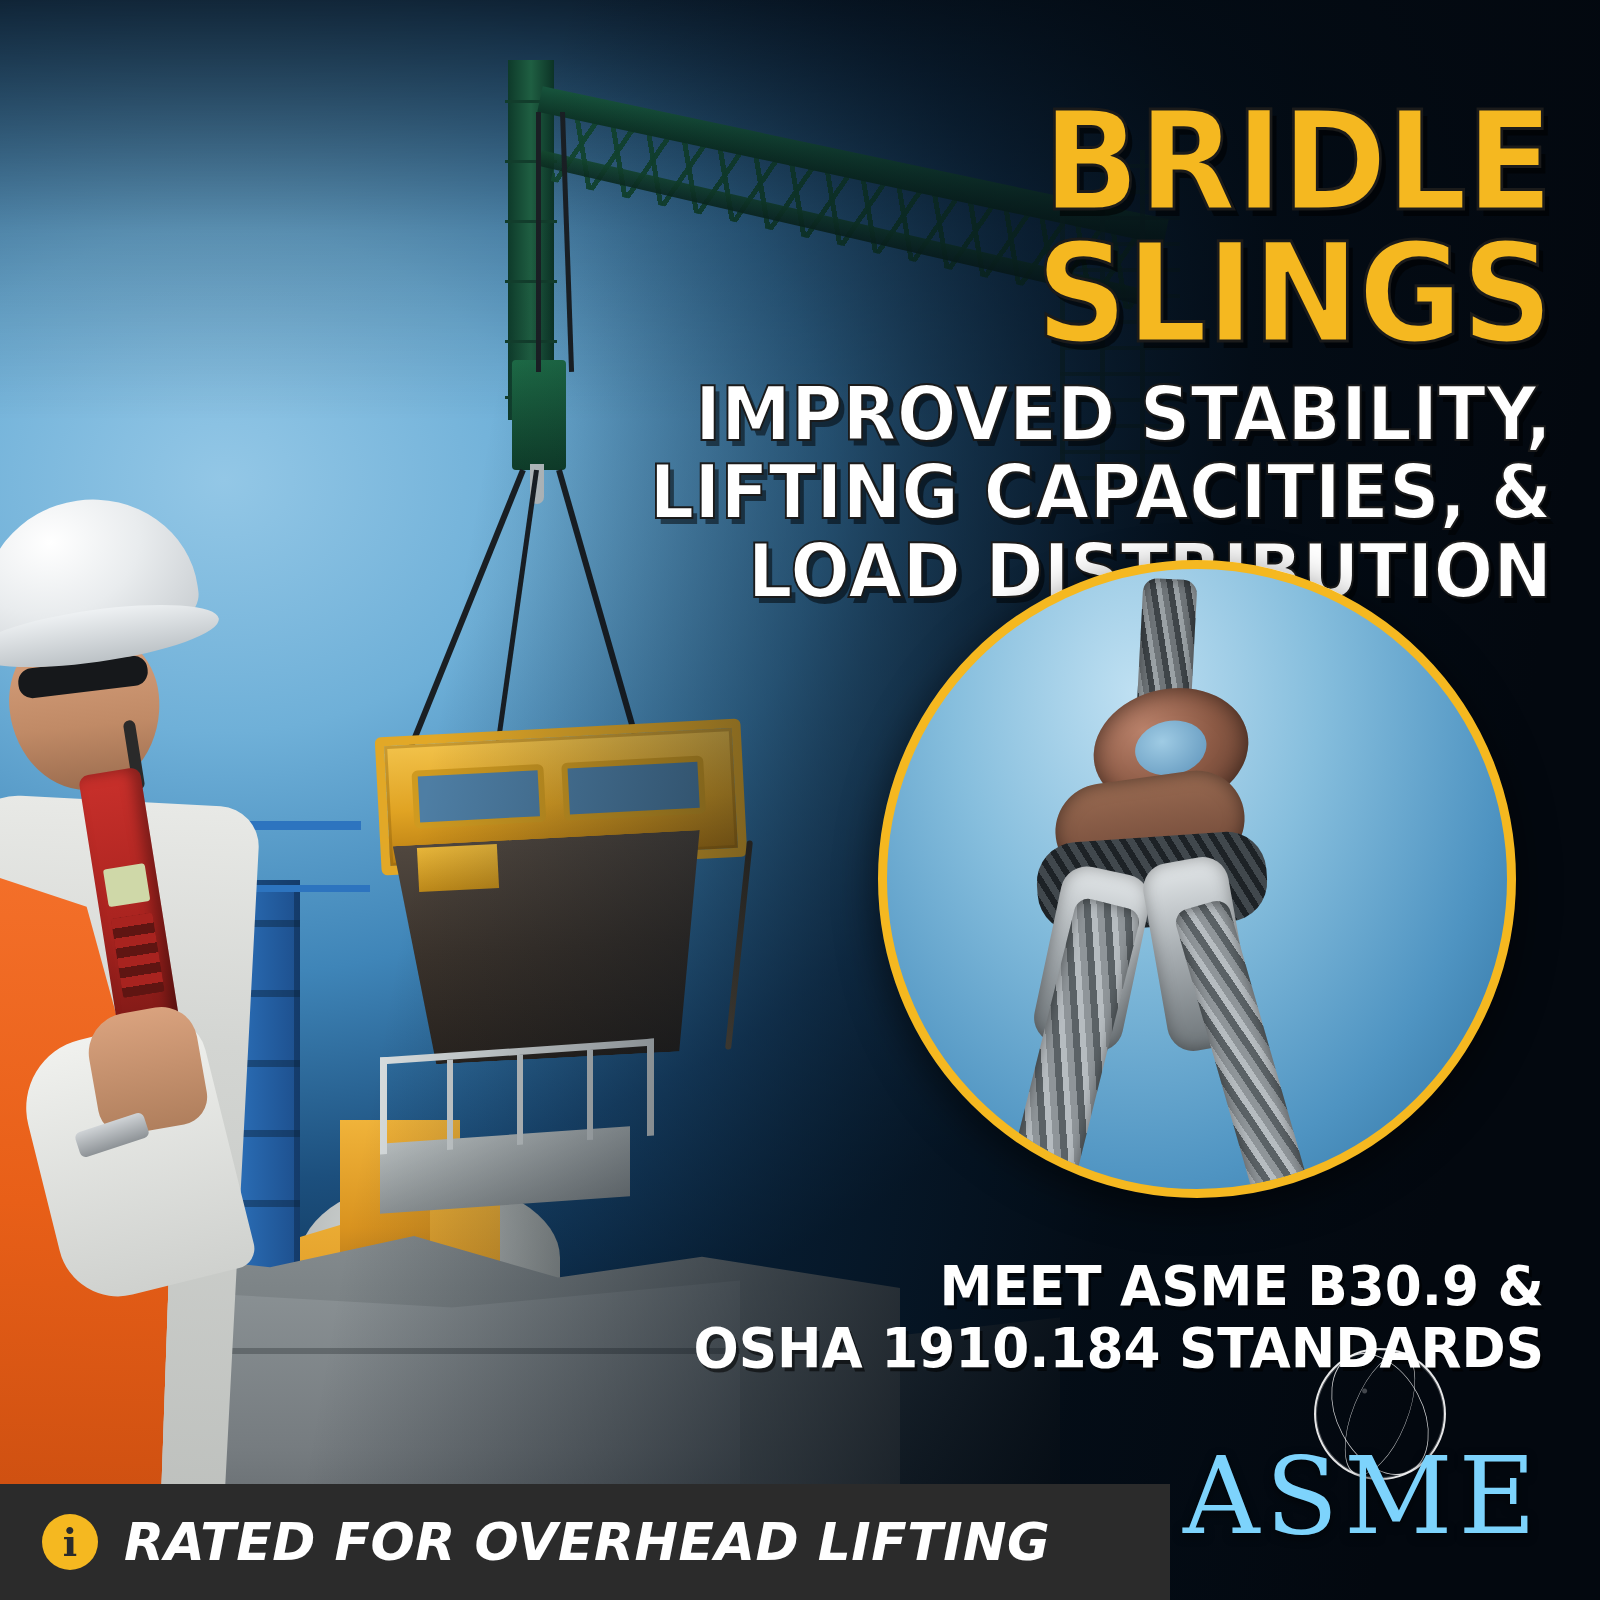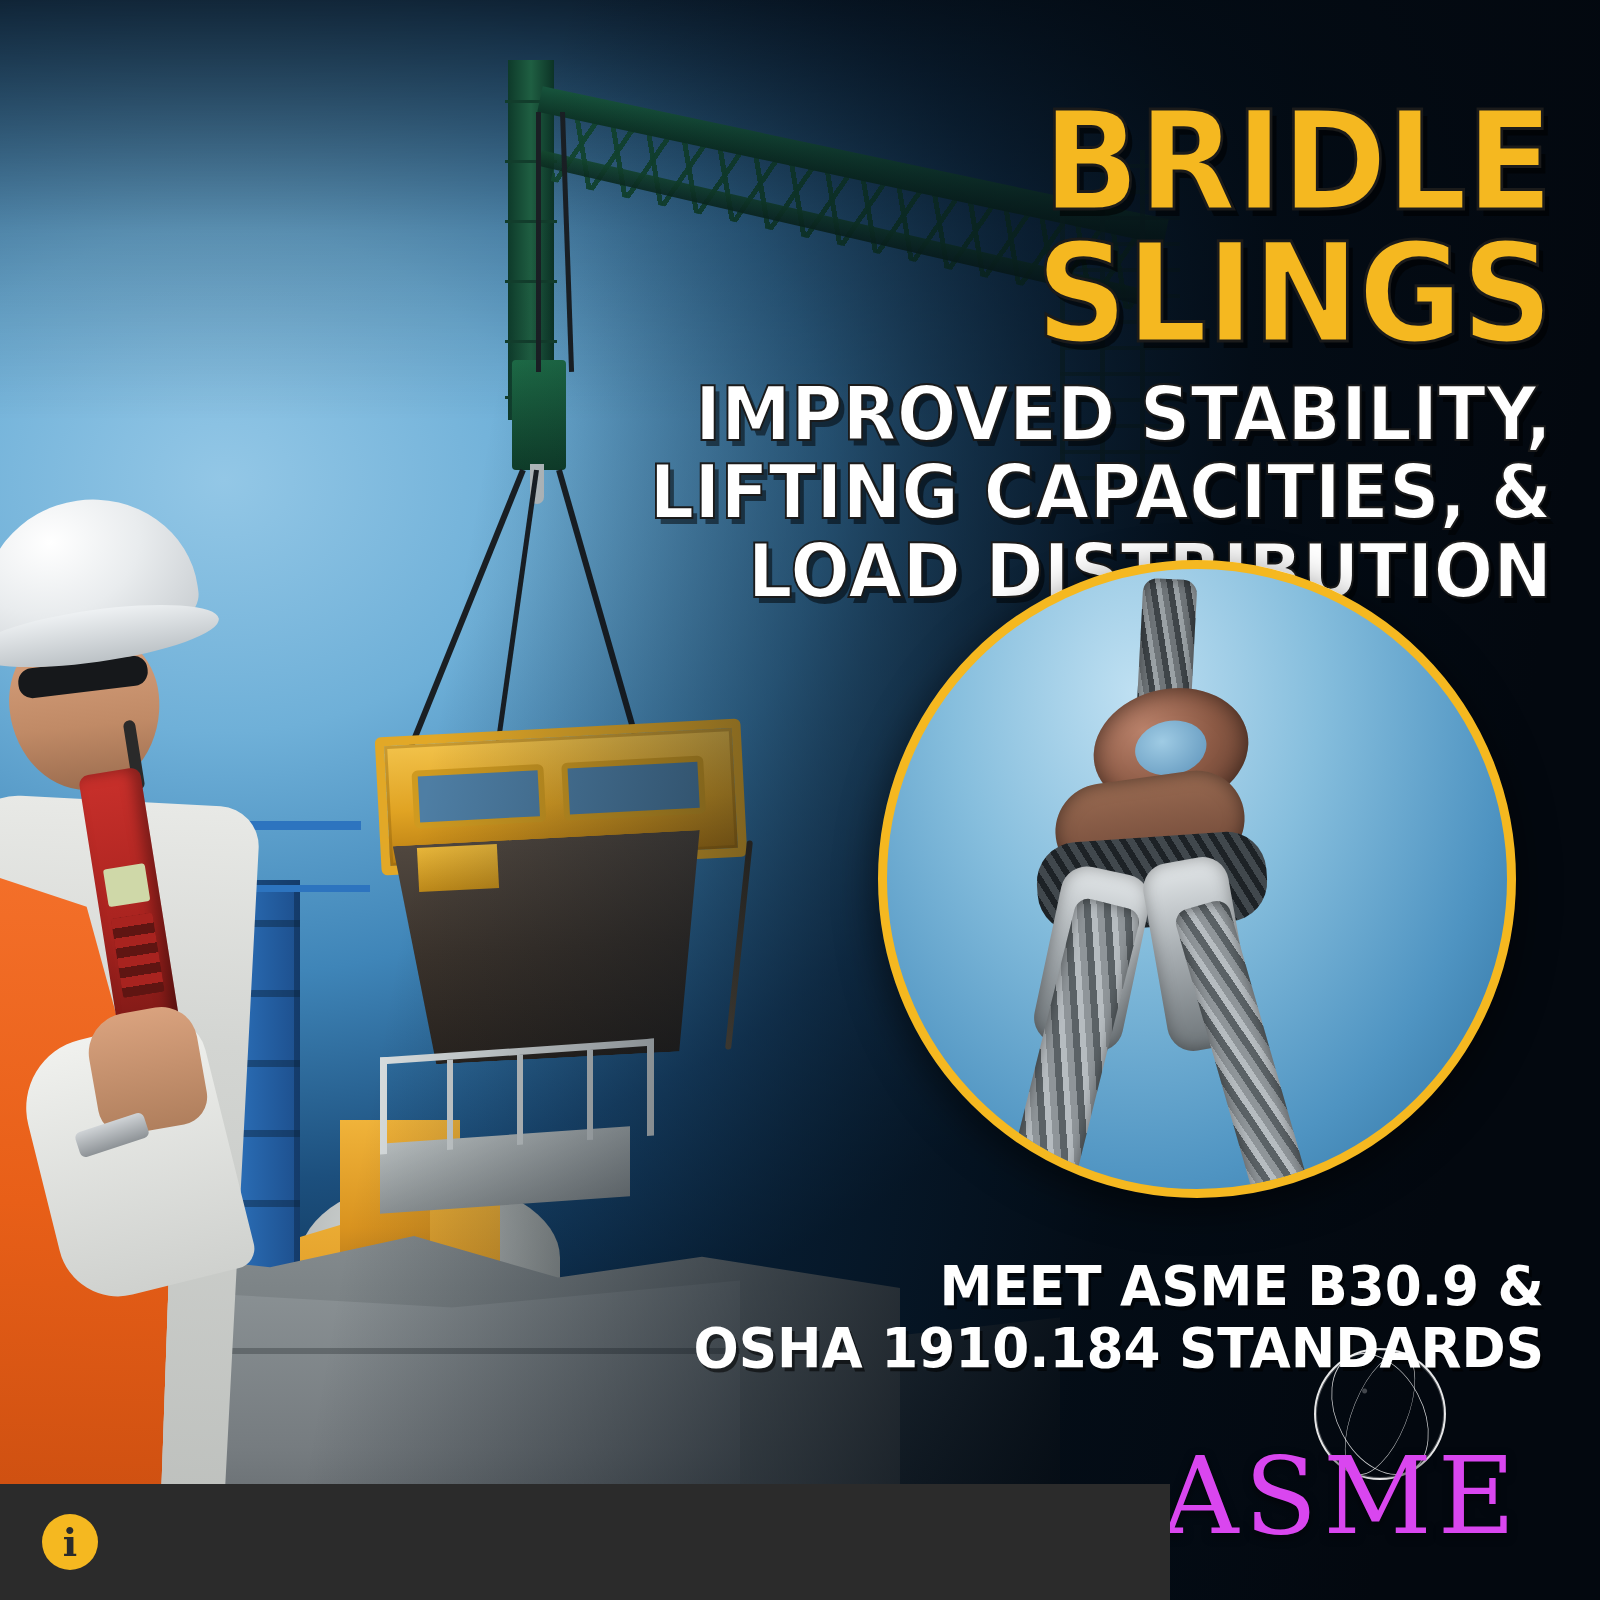--- a/index.html
+++ b/index.html
@@ -384,22 +384,22 @@
     text-shadow: 3px 4px 0 rgba(0,0,0,0.55);
     transform: scaleX(0.95);
     transform-origin: right center;
   }
 
   
   .asme-logo {
     position: absolute;
     right: 58px; bottom: 28px;
     width: 380px; height: 220px;
-    color: #d946ef;
-    text-align: left;
+    color: #7dd3fc;
+    text-align: right;
   }
   .asme-globe {
     position: absolute; right: 96px; top: -4px; width: 128px; height: 128px;
     border-radius: 50%;
     border: 2px solid rgba(255,255,255,.9);
     background:
       radial-gradient(circle at 38% 32%, rgba(255,255,255,.25) 0 2px, rgba(255,255,255,0) 3px),
       transparent;
     box-shadow: inset 0 0 0 1px rgba(255,255,255,.25);
   }
@@ -568,15 +568,16 @@
     <div>OSHA 1910.184 STANDARDS</div>
   </div>
 
   <div class="asme-logo">
     <div class="asme-globe"></div>
     <div class="asme-wordmark">ASME</div>
   </div>
 
   <div class="bottom-bar">
     <div class="info-badge">i</div>
+    <div class="bottom-text">RATED FOR OVERHEAD LIFTING</div>
   </div>
 
 </div>
 
 </body></html>

